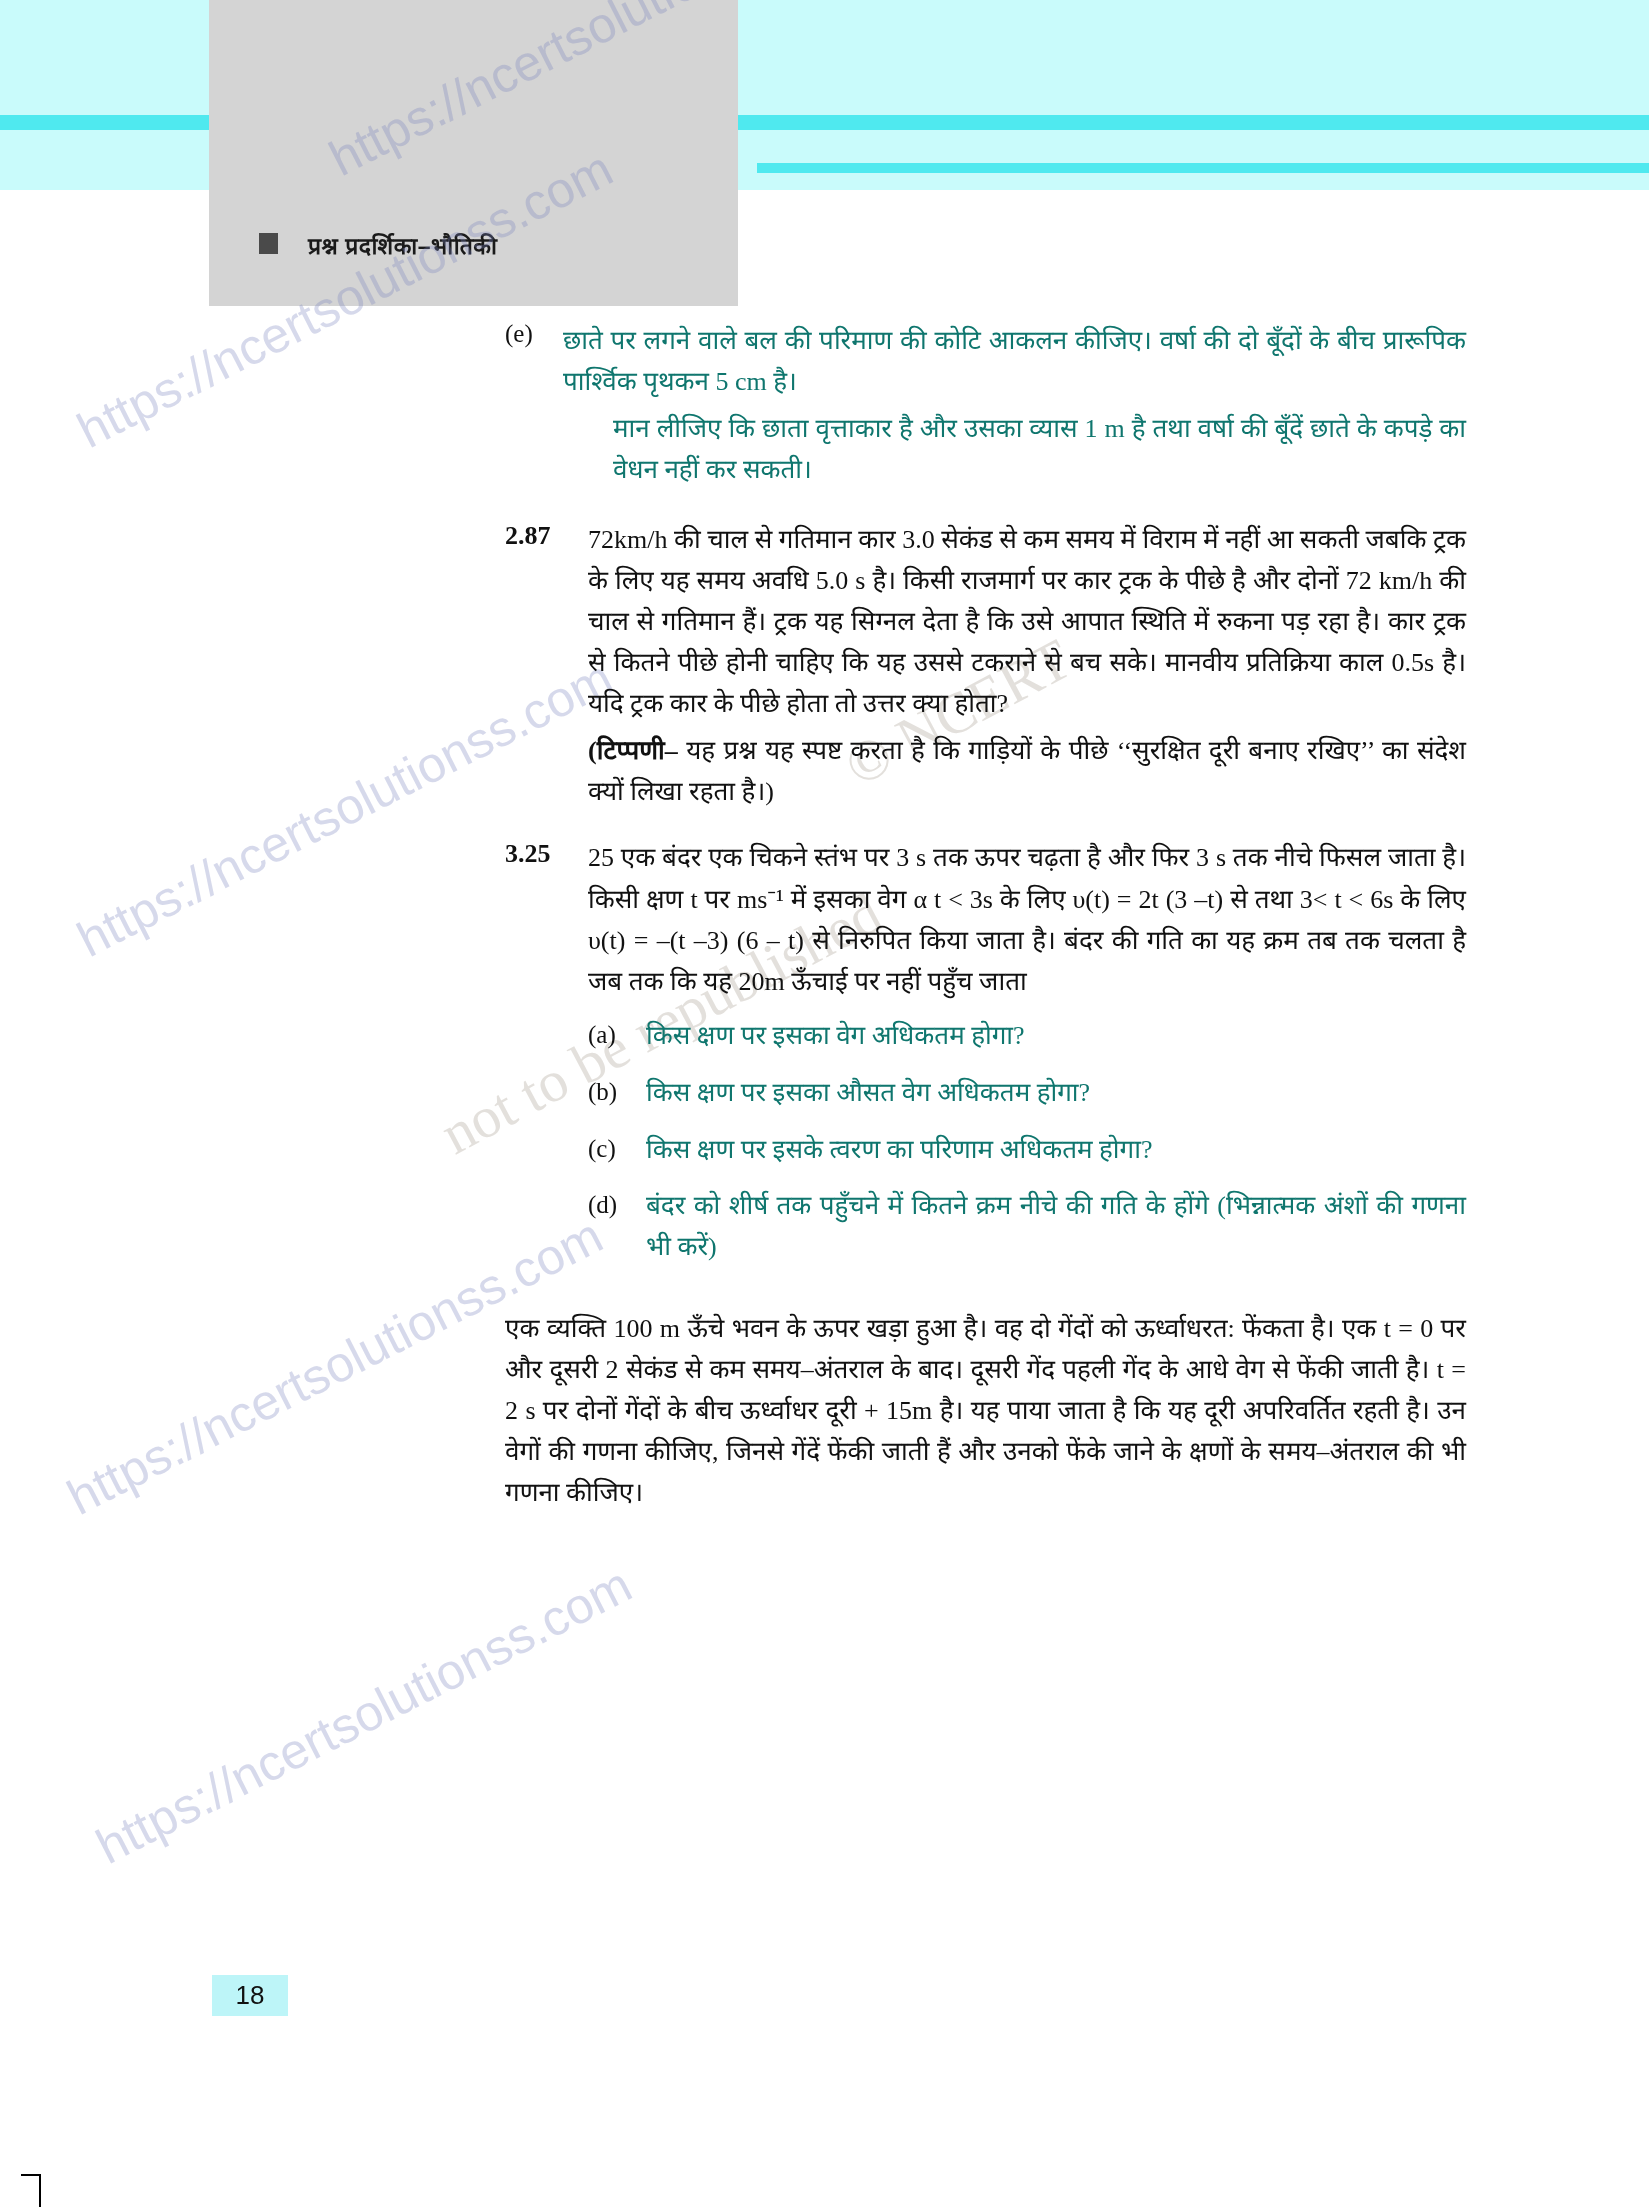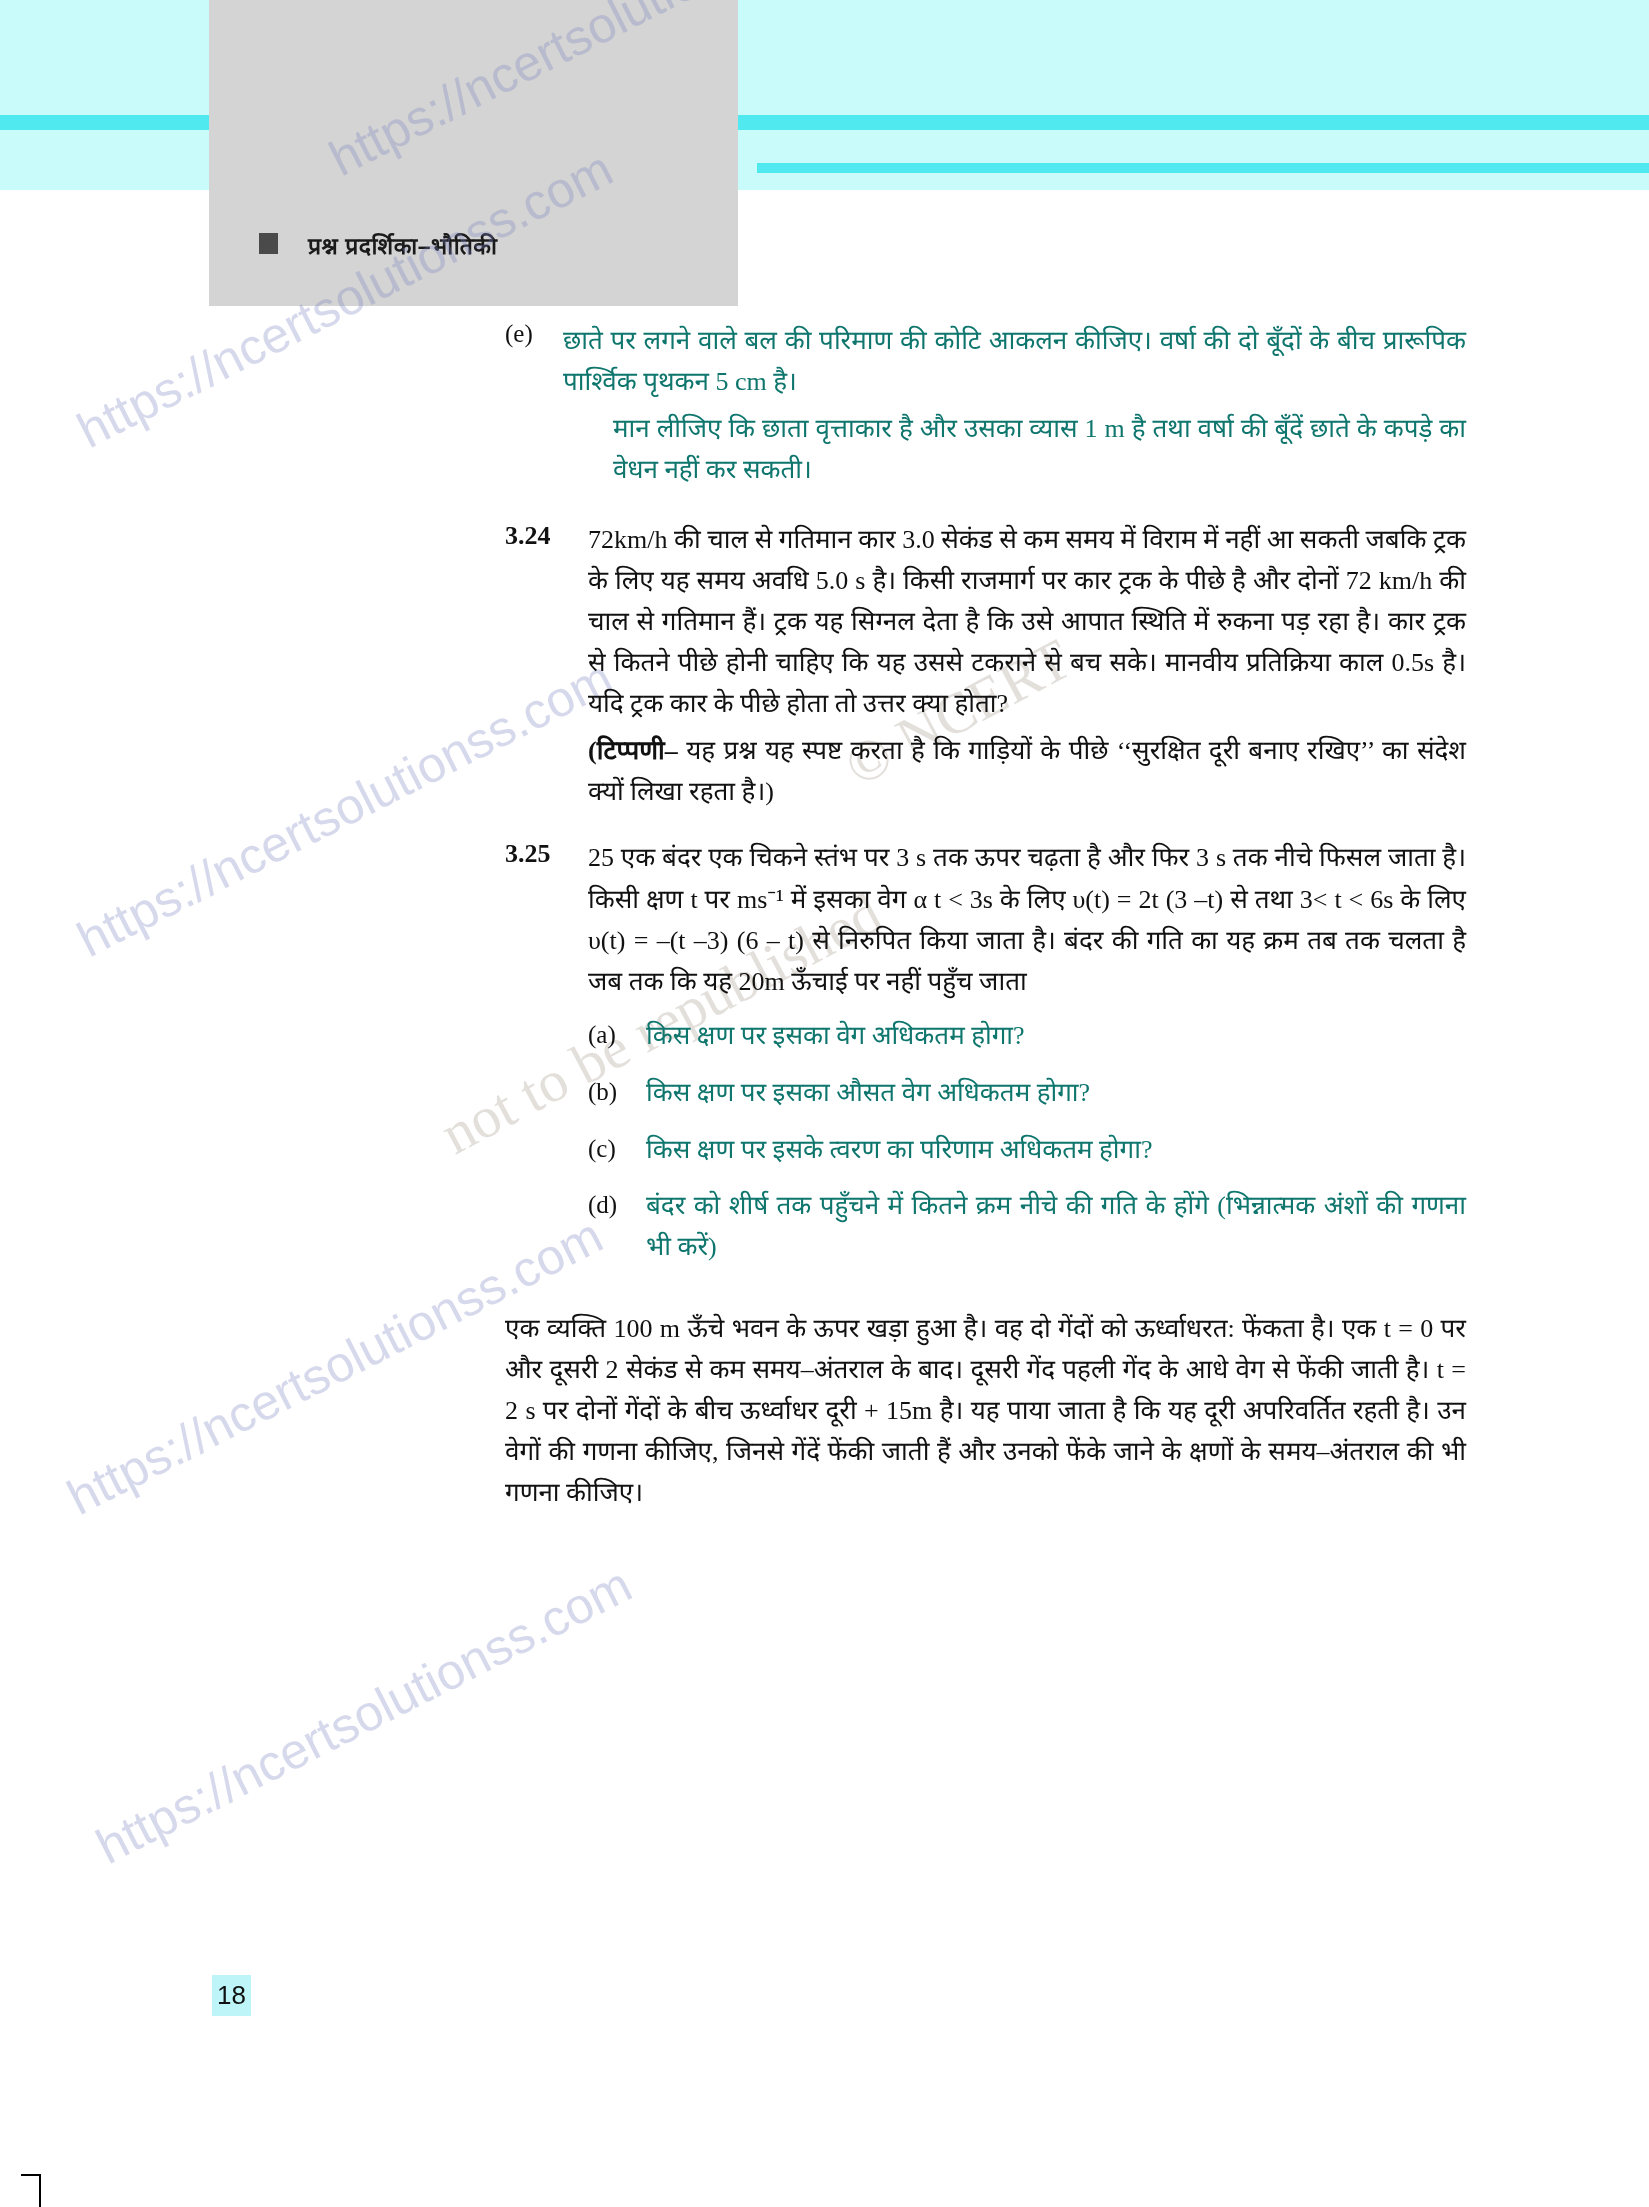--- a/index.html
+++ b/index.html
@@ -136,21 +136,21 @@
   .sub-list .sub-block { margin-bottom: 15.5px; }
 
   
   .lead-block { margin-bottom: 29px; }
 
   
   .page-num {
     position: absolute;
     left: 212px;
     top: 1975px;
-    width: 39px;
+    width: 76px;
     height: 41px;
     background: #bdf5f8;
     font-family: "Liberation Sans", sans-serif;
     font-size: 26px;
     color: #111;
     display: flex;
     align-items: center;
     justify-content: center;
   }
 
@@ -210,21 +210,21 @@
 
     <div class="q-block lead-block">
       <div class="sub-lbl">(e)</div>
       <div class="sub-body">
         <div>छाते पर लगने वाले बल की परिमाण की कोटि आकलन कीजिए। वर्षा की दो बूँदों के बीच प्रारूपिक पार्श्विक पृथकन 5 cm है।</div>
         <div class="indent-para">मान लीजिए कि छाता वृत्ताकार है और उसका व्यास 1 m है तथा वर्षा की बूँदें छाते के कपड़े का वेधन नहीं कर सकती।</div>
       </div>
     </div>
 
     <div class="q-block">
-      <div class="q-num">3.24</div>
+      <div class="q-num">2.87</div>
       <div class="q-body">
         <div>72km/h की चाल से गतिमान कार 3.0 सेकंड से कम समय में विराम में नहीं आ सकती जबकि ट्रक के लिए यह समय अवधि 5.0 s है। किसी राजमार्ग पर कार ट्रक के पीछे है और दोनों 72 km/h की चाल से गतिमान हैं। ट्रक यह सिग्नल देता है कि उसे आपात स्थिति में रुकना पड़ रहा है। कार ट्रक से कितने पीछे होनी चाहिए कि यह उससे टकराने से बच सके। मानवीय प्रतिक्रिया काल 0.5s है। यदि ट्रक कार के पीछे होता तो उत्तर क्या होता?</div>
         <div class="note-para">
           <span class="bold">(टिप्पणी–</span>
           <span>यह प्रश्न यह स्पष्ट करता है कि गाड़ियों के पीछे ‘‘सुरक्षित दूरी बनाए रखिए’’ का संदेश क्यों लिखा रहता है।)</span>
         </div>
       </div>
     </div>
 
     <div class="q-block">

